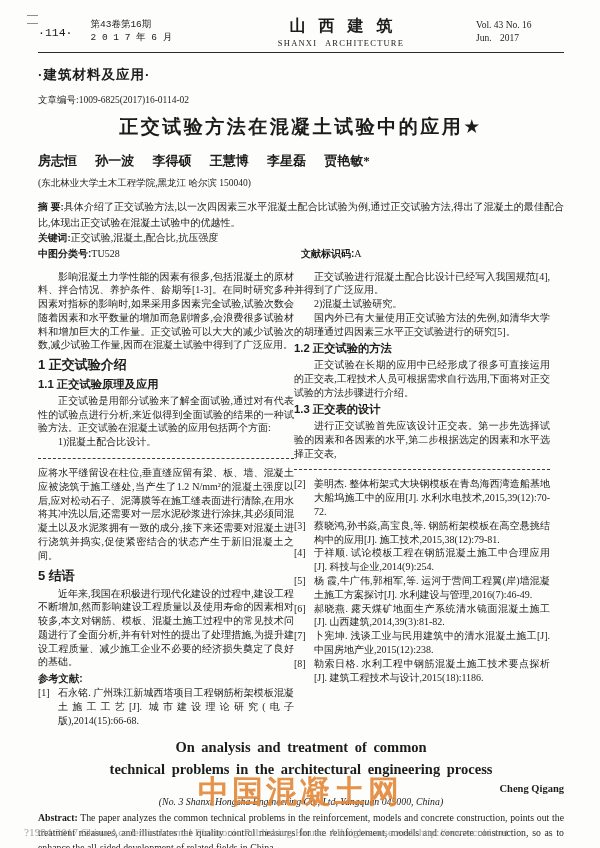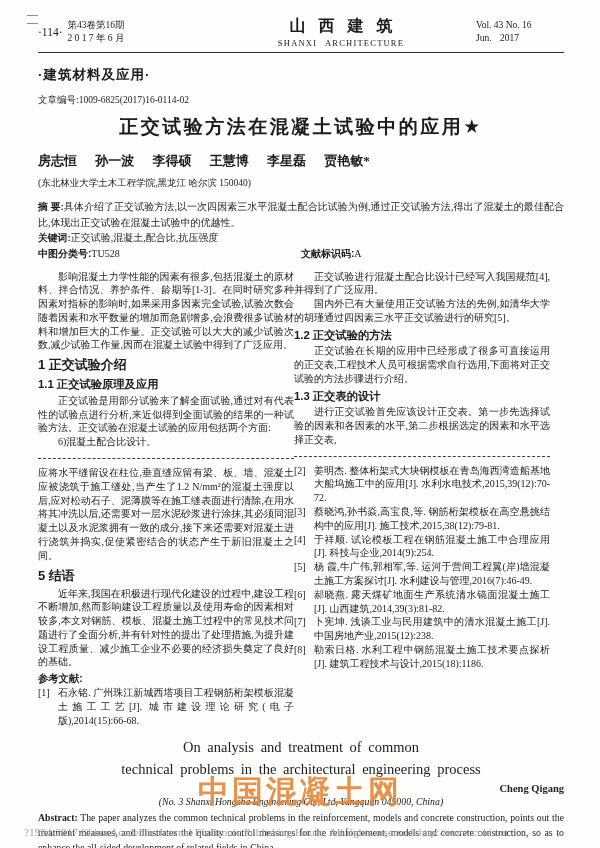--- a/index.html
+++ b/index.html
@@ -5,21 +5,21 @@
   html,body{margin:0;padding:0;background:#ffffff;}
   .page{
     width:600px;height:848px;position:relative;overflow:hidden;
     background:#fdfdfc;color:#1c1c1c;
     font-family:"Liberation Serif","DejaVu Serif",serif;
   }
   .content{padding:16px 36px 0 38px;}
 
   
   .header{display:flex;align-items:center;}
-  .header-left{display:flex;align-items:center;gap:5px;width:168px;}
+  .header-left{display:flex;align-items:center;gap:18px;width:168px;font-family:Liberation Mono, monospace;}
   .page-num{font-size:11.5px;white-space:nowrap;}
   .issue{font-size:9.5px;line-height:1.35;white-space:nowrap;}
   .header-center{flex:1;text-align:center;}
   .journal-cn{font-size:16px;font-weight:bold;letter-spacing:13px;margin-right:-13px;}
   .journal-en{font-size:8.5px;letter-spacing:1.2px;word-spacing:5px;margin-top:1px;}
   .header-right{width:88px;font-size:9.5px;line-height:1.4;}
   .vol2{word-spacing:6px;}
   .header-rule{border-bottom:1.6px solid #2c2c2c;margin-top:4px;}
 
   .sans{font-family:"Liberation Sans","DejaVu Sans",sans-serif;}
@@ -44,21 +44,21 @@
   .h-big{font-size:13px;font-weight:bold;margin:4px 0 2px;}
   .h-sub{font-size:11.3px;font-weight:bold;margin:3px 0 1px;}
   .dashed{border-top:1.4px dashed #3c3c3c;margin:9px 0 7px;}
   .ref-head{font-weight:bold;font-size:10.3px;margin-top:3px;}
   .ref{display:flex;gap:5px;}
   .ref-label{flex:0 0 15px;}
   .ref-text{flex:1;}
 
   
   .english{margin-top:9px;}
-  .en-title{text-align:center;font-size:14.5px;font-weight:normal;line-height:1.5;word-spacing:3px;}
+  .en-title{text-align:center;font-size:14.5px;font-weight:bold;line-height:1.5;word-spacing:3px;}
   .en-author{text-align:right;font-size:10.5px;font-weight:bold;margin-top:3px;}
   .en-affil{text-align:center;font-size:9.8px;font-style:italic;margin-top:2px;}
   .en-abstract{font-size:9.8px;line-height:1.5;text-align:justify;margin-top:4px;}
   .en-abstract b,.en-keywords b{font-size:9.8px;}
 
   
   .watermark{
     position:absolute;left:0;right:0;bottom:35px;text-align:center;
     font-size:31px;letter-spacing:3px;color:var(--watermark,#e4893b);
     font-weight:600;opacity:.92;
@@ -114,34 +114,35 @@
       <div class="half"><b class="sans">中图分类号:</b><span>TU528</span></div>
       <div class="half"><b class="sans">文献标识码:</b><span>A</span></div>
     </div>
 
     <div class="columns">
       <div class="col">
         <p class="ind">影响混凝土力学性能的因素有很多,包括混凝土的原材料、拌合情况、养护条件、龄期等[1-3]。在同时研究多种因素对指标的影响时,如果采用多因素完全试验,试验次数会随着因素和水平数量的增加而急剧增多,会浪费很多试验材料和增加巨大的工作量。正交试验可以大大的减少试验次数,减少试验工作量,因而在混凝土试验中得到了广泛应用。</p>
         <div class="h-big sans">1  正交试验介绍</div>
         <div class="h-sub sans">1.1  正交试验原理及应用</div>
         <p class="ind">正交试验是用部分试验来了解全面试验,通过对有代表性的试验点进行分析,来近似得到全面试验的结果的一种试验方法。正交试验在混凝土试验的应用包括两个方面:</p>
-        <p class="ind">6)混凝土配合比设计。</p>
+        <p class="ind">1)混凝土配合比设计。</p>
         <div class="dashed"></div>
         <p>应将水平缝留设在柱位,垂直缝应留有梁、板、墙、混凝土应被浇筑于施工缝处,当产生了1.2 N/mm²的混凝土强度以后,应对松动石子、泥薄膜等在施工缝表面进行清除,在用水将其冲洗以后,还需要对一层水泥砂浆进行涂抹,其必须同混凝土以及水泥浆拥有一致的成分,接下来还需要对混凝土进行浇筑并捣实,促使紧密结合的状态产生于新旧混凝土之间。</p>
         <div class="h-big sans">5  结语</div>
         <p class="ind">近年来,我国在积极进行现代化建设的过程中,建设工程不断增加,然而影响建设工程质量以及使用寿命的因素相对较多,本文对钢筋、模板、混凝土施工过程中的常见技术问题进行了全面分析,并有针对性的提出了处理措施,为提升建设工程质量、减少施工企业不必要的经济损失奠定了良好的基础。</p>
         <div class="ref-head sans">参考文献:</div>
         <div class="ref">
           <span class="ref-label">[1]</span>
           <span class="ref-text">石永铭. 广州珠江新城西塔项目工程钢筋桁架模板混凝土施工工艺[J]. 城市建设理论研究(电子版),2014(15):66-68.</span>
         </div>
       </div>
 
       <div class="col">
         <p class="ind">正交试验进行混凝土配合比设计已经写入我国规范[4],并得到了广泛应用。</p>
+        <p class="ind">2)混凝土试验研究。</p>
         <p class="ind">国内外已有大量使用正交试验方法的先例,如清华大学的胡瑾通过四因素三水平正交试验进行的研究[5]。</p>
         <div class="h-sub sans">1.2  正交试验的方法</div>
         <p class="ind">正交试验在长期的应用中已经形成了很多可直接运用的正交表,工程技术人员可根据需求自行选用,下面将对正交试验的方法步骤进行介绍。</p>
         <div class="h-sub sans">1.3  正交表的设计</div>
         <p class="ind">进行正交试验首先应该设计正交表。第一步先选择试验的因素和各因素的水平,第二步根据选定的因素和水平选择正交表,</p>
         <div class="dashed"></div>
         <div class="ref">
           <span class="ref-label">[2]</span>
           <span class="ref-text">姜明杰. 整体桁架式大块钢模板在青岛海西湾造船基地大船坞施工中的应用[J]. 水利水电技术,2015,39(12):70-72.</span>
         </div>

